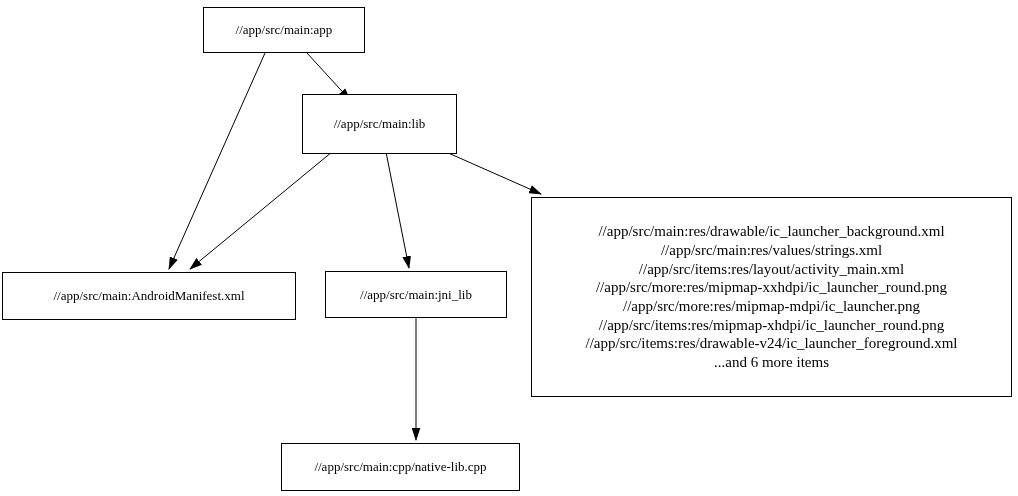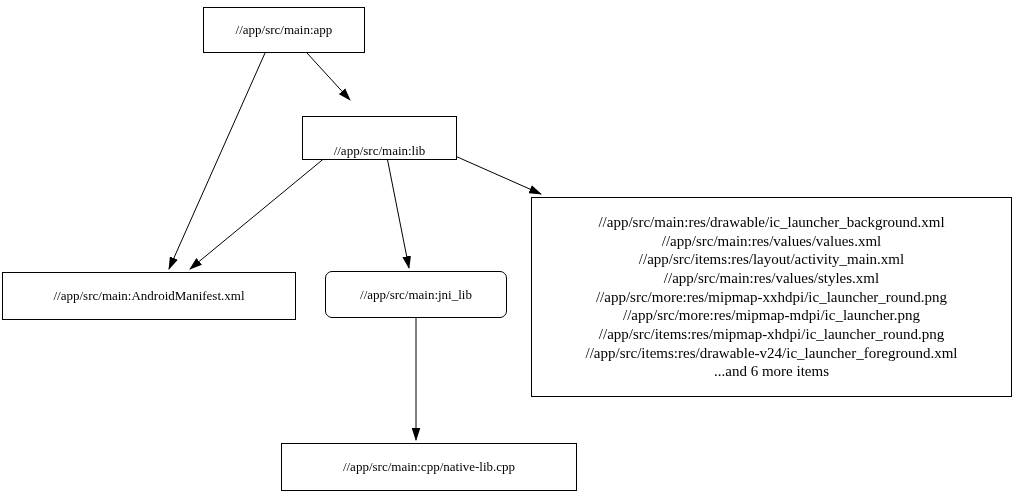--- a/index.html
+++ b/index.html
@@ -29,24 +29,24 @@
     border: 1px solid #000000;
     background: #ffffff;
     display: flex;
     align-items: center;
     justify-content: center;
     font-size: 13px;
     white-space: nowrap;
     text-align: center;
   }
   .node-app      { left: 203px; top: 7px;   width: 162px; height: 46px; }
-  .node-lib      { left: 302px; top: 116px; width: 155px; height: 44px; align-items: flex-end; }
+  .node-lib      { left: 302px; top: 94px; width: 155px; height: 60px; }
   .node-manifest { left: 2px;   top: 272px; width: 294px; height: 48px; }
-  .node-jni      { left: 325px; top: 271px; width: 182px; height: 47px; border-radius: 7px; }
-  .node-cpp      { left: 281px; top: 443px; width: 296px; height: 48px; }
+  .node-jni      { left: 325px; top: 271px; width: 182px; height: 47px; }
+  .node-cpp      { left: 281px; top: 443px; width: 239px; height: 48px; }
   .node-res      {
     left: 531px; top: 197px; width: 481px; height: 200px;
     flex-direction: column;
     justify-content: center;
     font-size: 15px;
     line-height: 18.7px;
   }
   .res-line {
     white-space: nowrap;
     text-align: center;
@@ -87,23 +87,22 @@
   <div class="node node-manifest">
     <span>//app/src/main:AndroidManifest.xml</span>
   </div>
 
   <div class="node node-jni">
     <span>//app/src/main:jni_lib</span>
   </div>
 
   <div class="node node-res">
     <div class="res-line">//app/src/main:res/drawable/ic_launcher_background.xml</div>
-    <div class="res-line">//app/src/main:res/values/values.xml</div>
+    <div class="res-line">//app/src/main:res/values/strings.xml</div>
     <div class="res-line">//app/src/items:res/layout/activity_main.xml</div>
-    <div class="res-line">//app/src/main:res/values/styles.xml</div>
     <div class="res-line">//app/src/more:res/mipmap-xxhdpi/ic_launcher_round.png</div>
     <div class="res-line">//app/src/more:res/mipmap-mdpi/ic_launcher.png</div>
     <div class="res-line">//app/src/items:res/mipmap-xhdpi/ic_launcher_round.png</div>
     <div class="res-line">//app/src/items:res/drawable-v24/ic_launcher_foreground.xml</div>
     <div class="res-line">...and 6 more items</div>
   </div>
 
   <div class="node node-cpp">
     <span>//app/src/main:cpp/native-lib.cpp</span>
   </div>

